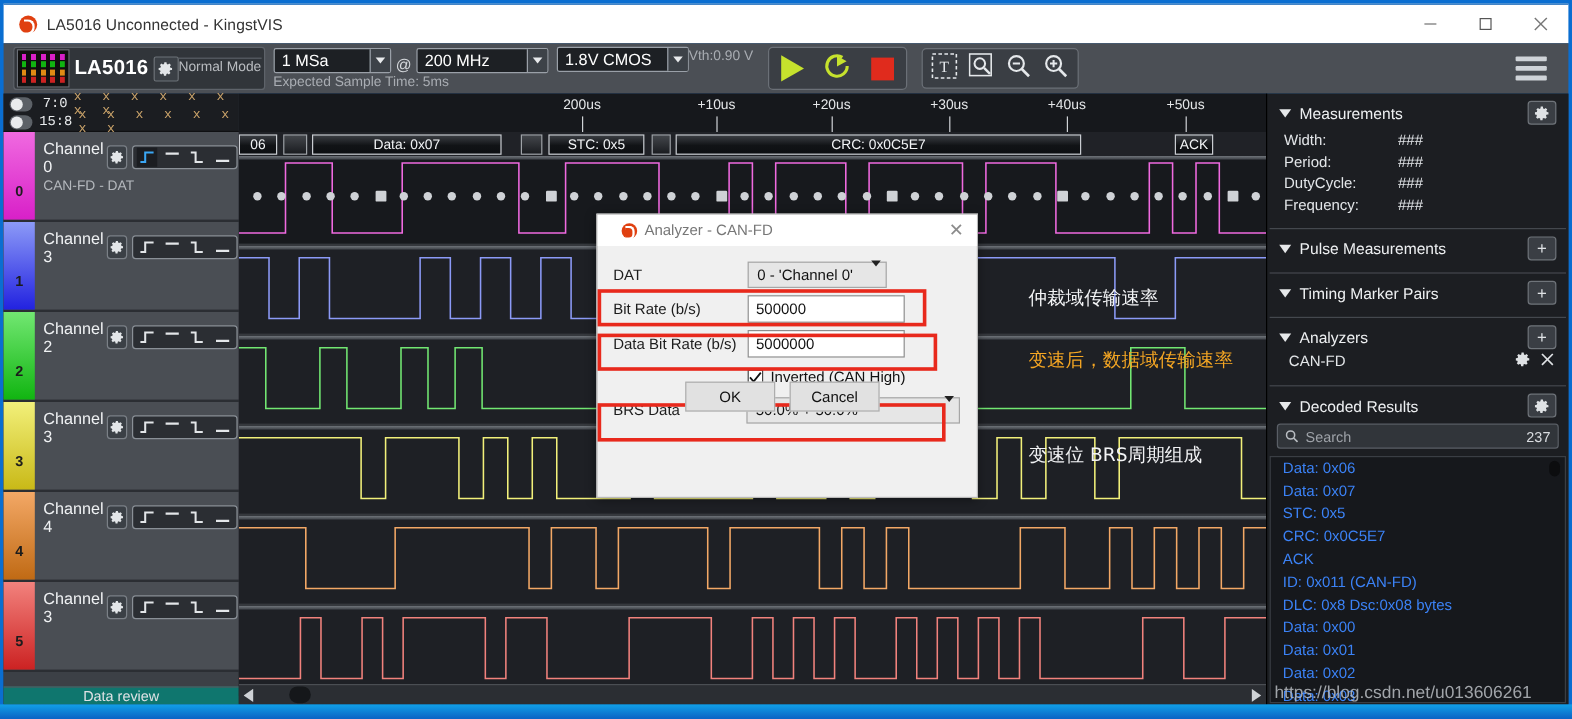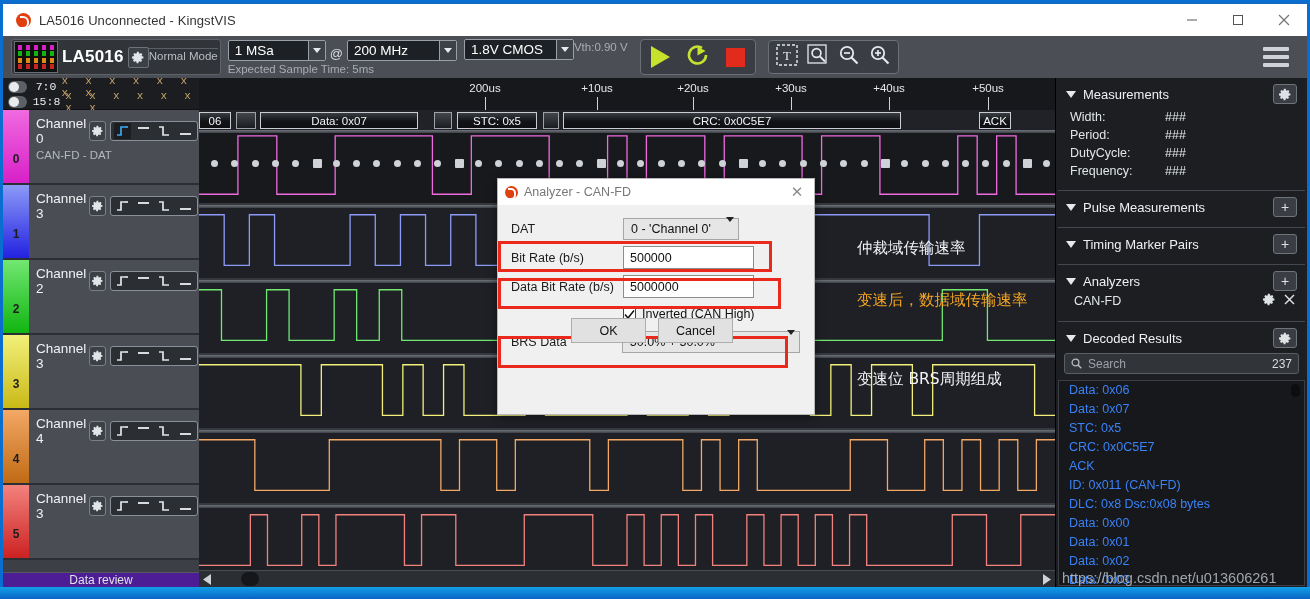--- a/index.html
+++ b/index.html
@@ -135,21 +135,21 @@
   }
   .edgebox{
     height:20px;background:#2b2e33;border:1px solid #8a9097;border-radius:3px;margin-left:4px;
     display:flex;align-items:center;padding:0 3px;gap:4px;
   }
   .edgebox .cell{ width:17px;height:16px;display:flex;align-items:center;justify-content:center;}
   .edgebox .cell.sel{ background:#1b1d21; }
   .chan .decodelabel{ color:#b4b8bd;font-size:11.5px;margin-top:3px;}
 
   .datareview{
-    position:absolute;left:0;right:0;bottom:0;height:15px;background:#4c1d95;
+    position:absolute;left:0;right:0;bottom:0;height:15px;background:#0f766e;
     border-top:1px solid #55595f; color:#dfe2e5;font-size:12px;
     display:flex;align-items:center;justify-content:center;
   }
 
   
   .ruler{ position:absolute;left:0;right:0;top:0;height:32px;background:#16181c;}
   .ruler .tick{ position:absolute;top:0;height:32px;}
   .ruler .tick .lbl{ position:absolute;left:-28px;top:4px;width:56px;text-align:center;color:#e6e8ea;font-size:11.5px;white-space:nowrap;}
   .ruler .tick .ln{ position:absolute;left:0;top:19px;width:1px;height:13px;background:#cfd2d6;}
 
@@ -216,21 +216,21 @@
   }
   .bottomstrip{ position:absolute;left:0;right:0;bottom:0;height:12px;
     background:linear-gradient(#11a0e8,#0a63c4);}
 
   
   .dialog{
     position:absolute;left:497px;top:178px;width:318px;height:237px;
     background:#f0f0f0;border:1px solid #b9b9b9;box-shadow:0 2px 9px rgba(0,0,0,.45);
     z-index:40;
   }
-  .dlg-title{ height:26px;background:#fff;display:flex;align-items:center;padding:0 4px 0 7px;}
+  .dlg-title{ height:26px;background:#fff;display:flex;align-items:center;padding:0 4px 0 20px;}
   .dlg-title .dicon{ width:13px;height:13px;border-radius:50%;background:#e04010;position:relative;margin-right:6px;}
   .dlg-title .dicon::after{content:"";position:absolute;left:3px;top:2px;width:6px;height:8px;
       border:2px solid #fff;border-left:none;border-radius:0 5px 5px 0;}
   .dlg-title .dtxt{ color:#777;font-size:12.5px;}
   .dlg-title .dx{ margin-left:auto;color:#8c8c8c;font-size:15px;width:26px;text-align:center;}
   .dlg-body{ position:relative;padding:10px 14px 0 13px; }
   .frow{ display:flex;align-items:center;height:27px;margin-bottom:2px;}
   .flabel{ font-size:12.5px;color:#1c1c1c;width:112px;}
   .fselect{
     height:22px;background:#e6e6e6;border:1px solid #a6a6a6;display:flex;align-items:center;

